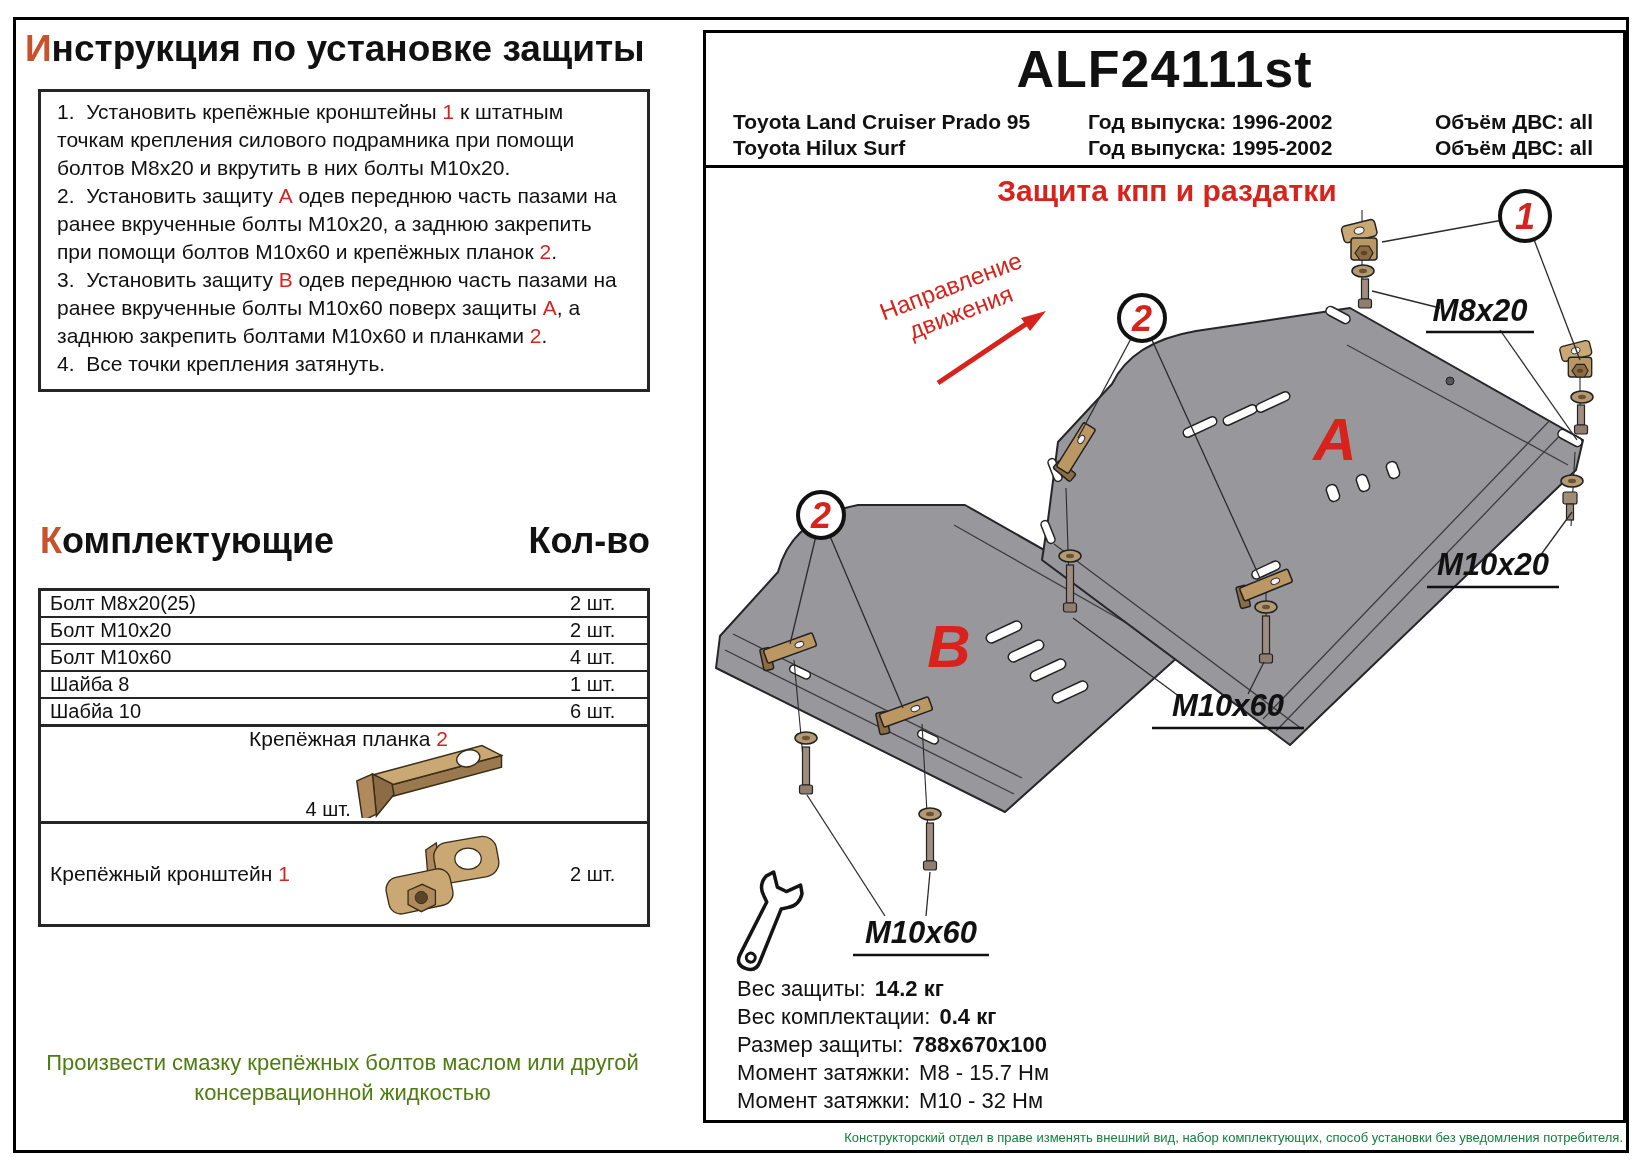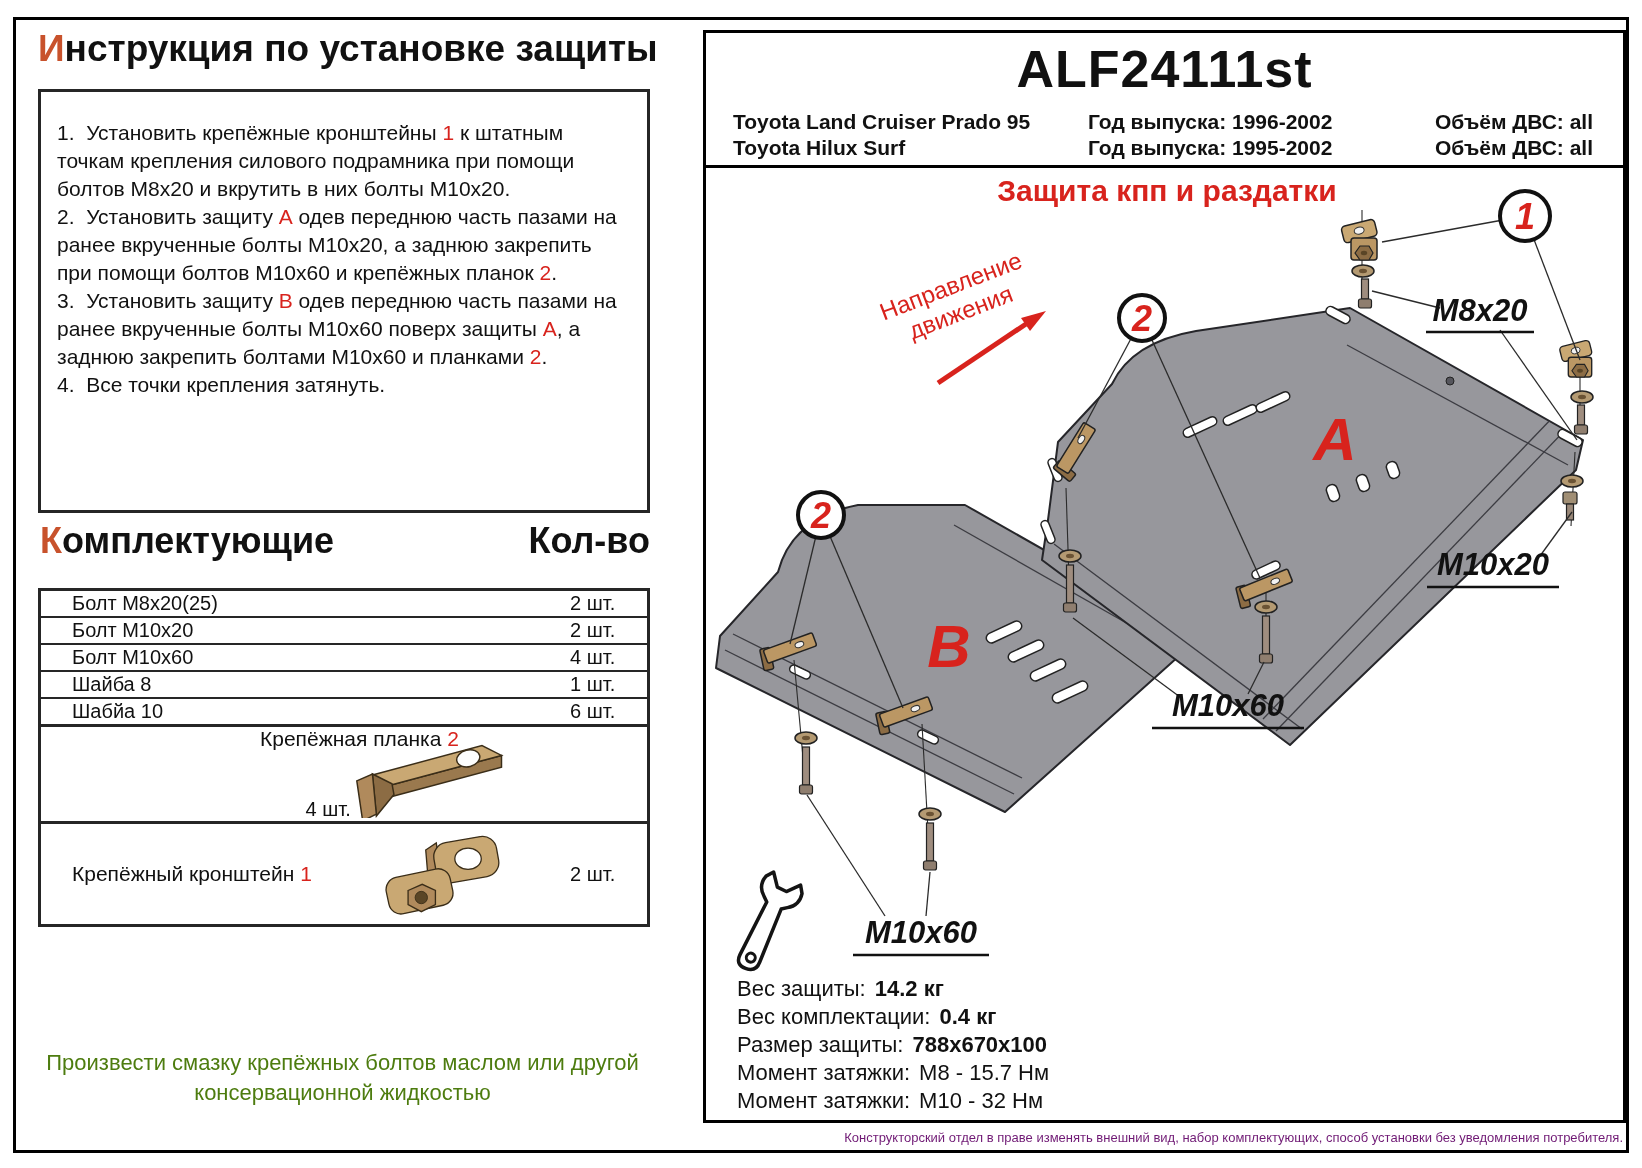--- a/index.html
+++ b/index.html
@@ -7,33 +7,33 @@
     width:1642px; height:1168px; position:relative; background:#ffffff;
     font-family:"Liberation Sans","DejaVu Sans",sans-serif; color:#111;
     overflow:hidden;
   }
   .red { color:#d8231d; }
   .accent { color:#c8522c; }
 
   .outer-border { position:absolute; left:13px; top:17px; width:1610px; height:1130px; border:3px solid #000; }
 
   
-  .main-title { position:absolute; left:38px; top:28px; font-size:37px; font-weight:bold; white-space:nowrap; }
+  .main-title { position:absolute; left:25px; top:28px; font-size:37px; font-weight:bold; white-space:nowrap; }
 
   .instr-box {
-    position:absolute; left:38px; top:89px; width:612px; height:424px; box-sizing:border-box;
-    border:3px solid #262626; padding:27px 16px; font-size:21px; line-height:28px;
+    position:absolute; left:38px; top:89px; width:612px; height:303px; box-sizing:border-box;
+    border:3px solid #262626; padding:6px 16px; font-size:21px; line-height:28px;
   }
 
   .comp-header { position:absolute; left:40px; top:520px; width:610px; display:flex; justify-content:space-between; font-size:36px; font-weight:bold; }
 
   .comp-table { position:absolute; left:38px; top:588px; width:612px; box-sizing:border-box; border:3px solid #262626; background:#fff; }
   .crow { display:flex; align-items:center; height:25px; font-size:20px; border-top:2px solid #262626; }
   .crow:first-child { border-top:none; }
-  .crow .name { flex:1; padding-left:31px; white-space:nowrap; }
+  .crow .name { flex:1; padding-left:9px; white-space:nowrap; }
   .crow .qty { width:77px; white-space:nowrap; }
   .crow.tall { border-top:3px solid #262626; position:relative; }
   .crow.tall .name { font-size:21px; }
   .crow.t1 { height:94px;flex-direction:column; }
   .crow.t2 { height:100px;gap:20px; }
   .part-img { position:absolute; top:3px; }
 
   .lube-note { position:absolute; left:30px; top:1048px; width:625px; text-align:center; color:#4d7c0f; font-size:22px; line-height:30px; }
 
   
@@ -43,21 +43,21 @@
   .veh-row { display:grid; grid-template-columns:355px 1fr auto; font-size:21px; font-weight:bold; line-height:26px; }
   .veh-row .eng { text-align:right; }
   .hdr-divider { position:absolute; left:0; right:0; top:132px; height:3px; background:#000; }
 
   .diagram-svg { position:absolute; left:0; top:135px; }
 
   .specs { position:absolute; left:31px; top:942px; font-size:22px; line-height:28px; }
   .spec-line .val { margin-left:9px; }
   .spec-line .val.b { font-weight:bold; }
 
-  .fine-print { position:absolute; left:703px; top:1130px; width:920px; text-align:right; font-size:13px; color:#701a75; }
+  .fine-print { position:absolute; left:703px; top:1130px; width:920px; text-align:right; font-size:13px; color:#15803d; }
 
   svg text { font-family:"Liberation Sans","DejaVu Sans",sans-serif; }
 </style>
 </head>
 <body>
 
 <div class="outer-border"></div>
 
 <div class="main-title"><span class="accent">И</span><span>нструкция по установке защиты</span></div>
 

